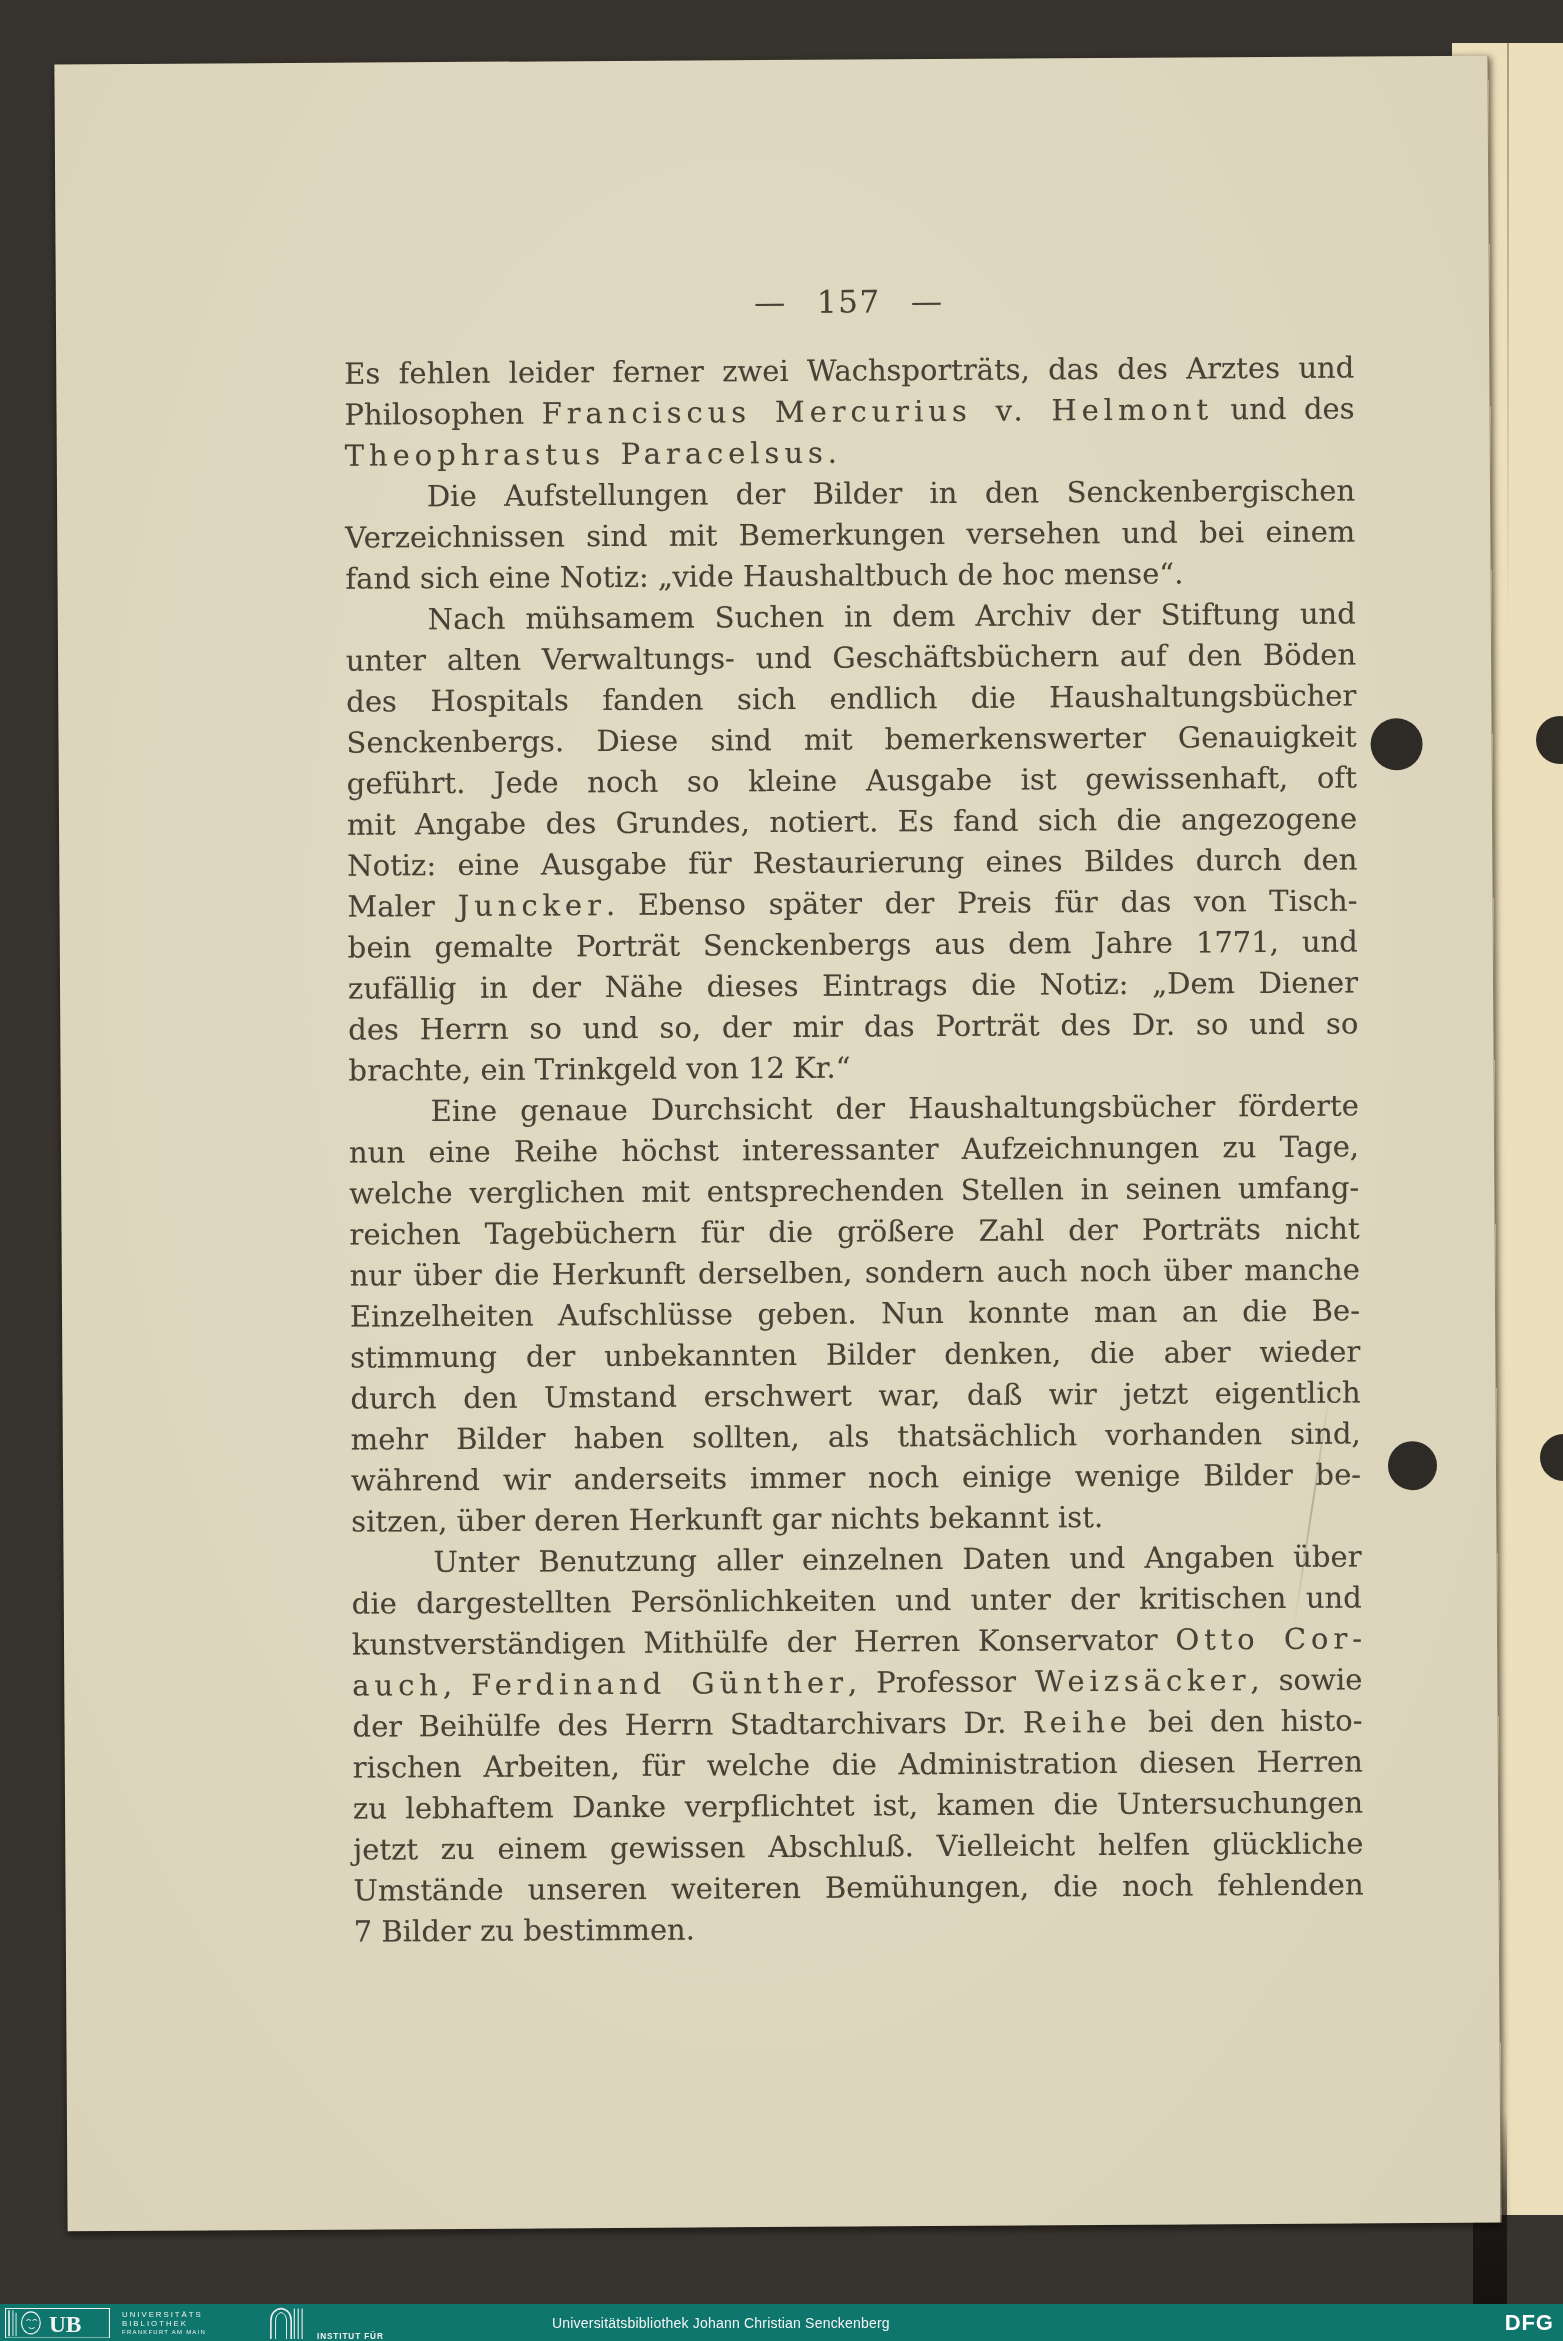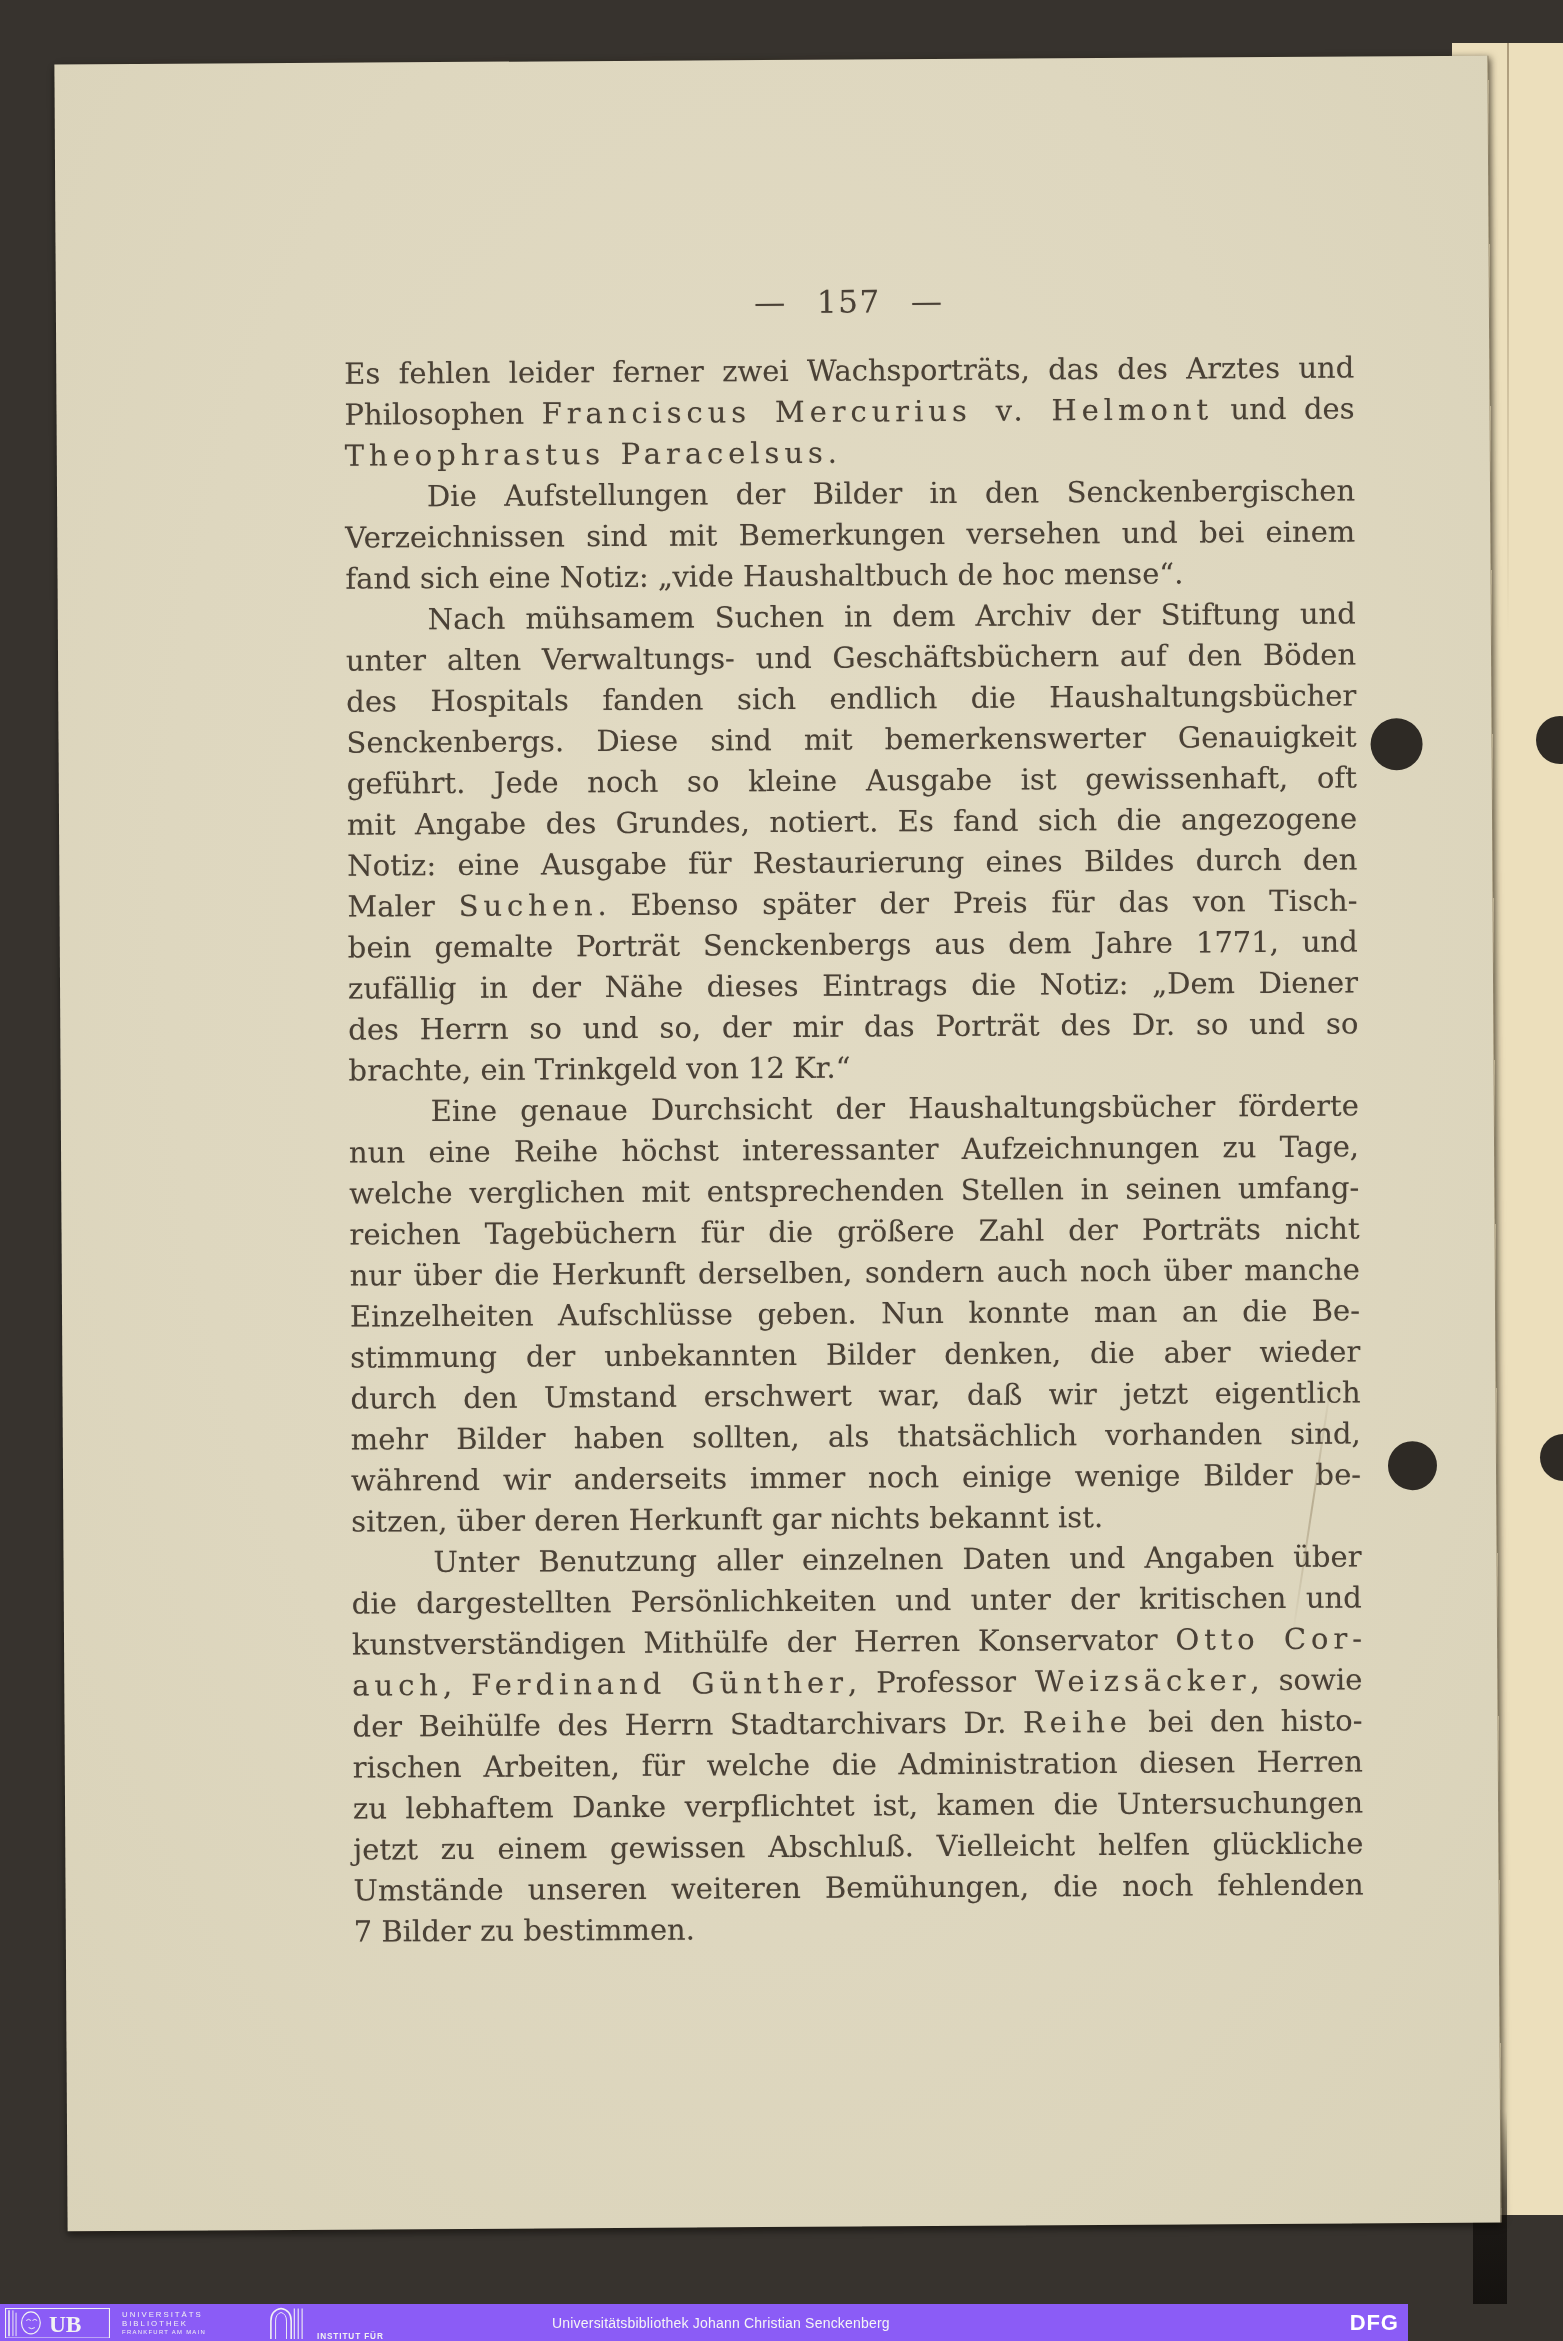--- a/index.html
+++ b/index.html
@@ -57,22 +57,22 @@
   }
   .line{
     height:41px;line-height:41px;white-space:nowrap0;
     text-align:justify;text-align-last:justify;
   }
   .line.last{text-align-last:left;}
   .line.indent{text-indent:82px;}
   .sp{letter-spacing:0.17em;word-spacing:0.05em;}
   
   .footer{
-    position:absolute;left:0;top:2304px;width:1408px;height:38px;
-    background:#8b5cf6;color:#f2f2f2;
+    position:absolute;left:0;top:2304px;width:1563px;height:38px;
+    background:#0f766e;color:#f2f2f2;
     font-family:"Liberation Sans", sans-serif;
   }
   .ub-logo{position:absolute;left:4.7px;top:3.9px;}
   .ub-text{
     position:absolute;left:122px;top:5.5px;line-height:9.4px;
     font-size:7.8px;letter-spacing:2px;white-space:nowrap;
   }
   .ub-text .l3{font-size:5.9px;letter-spacing:1.3px;}
   .arch-icon{position:absolute;left:266px;top:3.1px;}
   .inst-text{position:absolute;left:317px;top:4.7px;line-height:8.2px;white-space:nowrap;margin-top:24px;}
@@ -111,21 +111,21 @@
       <div class="line indent">Die Aufstellungen der Bilder in den Senckenbergischen</div>
       <div class="line">Verzeichnissen sind mit Bemerkungen versehen und bei einem</div>
       <div class="line last">fand sich eine Notiz: „vide Haushaltbuch de hoc mense“.</div>
       <div class="line indent">Nach mühsamem Suchen in dem Archiv der Stiftung und</div>
       <div class="line">unter alten Verwaltungs- und Geschäftsbüchern auf den Böden</div>
       <div class="line">des Hospitals fanden sich endlich die Haushaltungsbücher</div>
       <div class="line">Senckenbergs. Diese sind mit bemerkenswerter Genauigkeit</div>
       <div class="line">geführt. Jede noch so kleine Ausgabe ist gewissenhaft, oft</div>
       <div class="line">mit Angabe des Grundes, notiert. Es fand sich die angezogene</div>
       <div class="line">Notiz: eine Ausgabe für Restaurierung eines Bildes durch den</div>
-      <div class="line">Maler <span class="sp">Suchen</span>. Ebenso später der Preis für das von Tisch-</div>
+      <div class="line">Maler <span class="sp">Juncker</span>. Ebenso später der Preis für das von Tisch-</div>
       <div class="line">bein gemalte Porträt Senckenbergs aus dem Jahre 1771, und</div>
       <div class="line">zufällig in der Nähe dieses Eintrags die Notiz: „Dem Diener</div>
       <div class="line">des Herrn so und so, der mir das Porträt des Dr. so und so</div>
       <div class="line last">brachte, ein Trinkgeld von 12 Kr.“</div>
       <div class="line indent">Eine genaue Durchsicht der Haushaltungsbücher förderte</div>
       <div class="line">nun eine Reihe höchst interessanter Aufzeichnungen zu Tage,</div>
       <div class="line">welche verglichen mit entsprechenden Stellen in seinen umfang-</div>
       <div class="line">reichen Tagebüchern für die größere Zahl der Porträts nicht</div>
       <div class="line">nur über die Herkunft derselben, sondern auch noch über manche</div>
       <div class="line">Einzelheiten Aufschlüsse geben.  Nun konnte man an die Be-</div>

